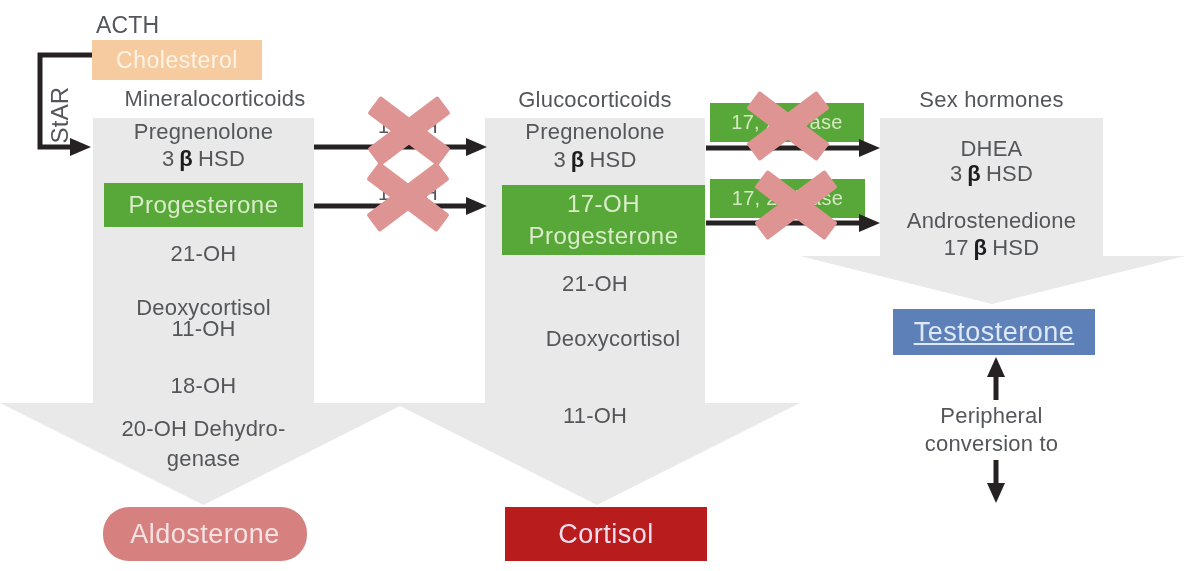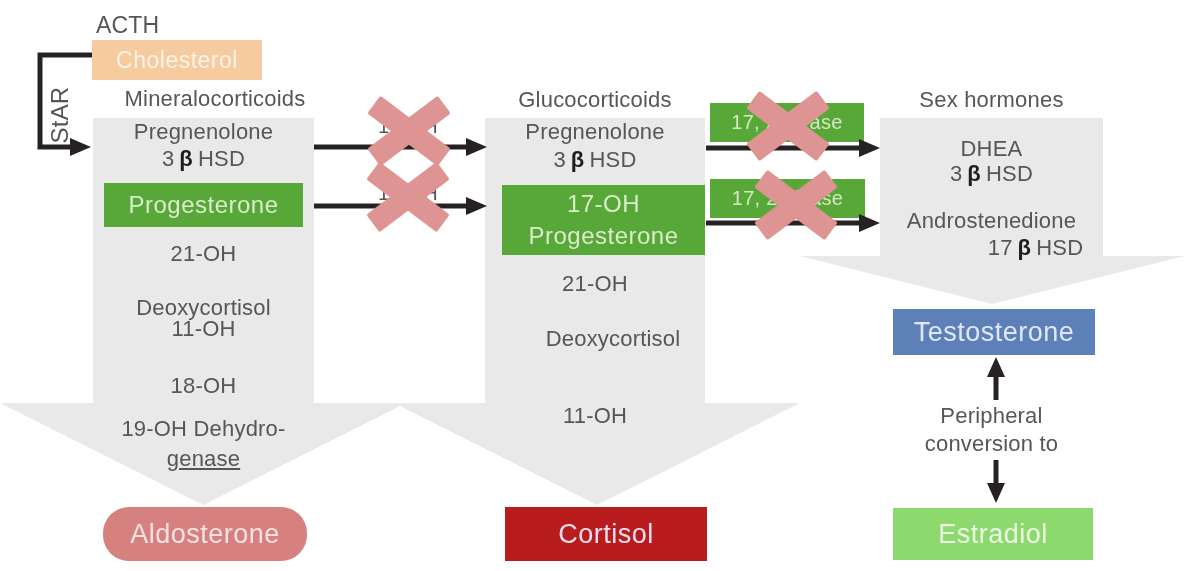--- a/index.html
+++ b/index.html
@@ -16,21 +16,21 @@
   .beta{font-weight:bold;color:#1d1d1f;margin:0 5px;}
   .box{
     position:absolute;text-align:left;letter-spacing:0.5px;
     display:flex;align-items:center;justify-content:center;flex-direction:column;
   }
   .box-chol{background:#f6cb9f;color:#fdf4e7;font-size:23px;}
   .box-green{background:#57a838;color:#daecca;font-size:24px;}
   .box-lyase{background:#57a838;color:#d6e7c3;font-size:20px;letter-spacing:0.3px;}
   .box-ald{background:#d68080;color:#f5e2e1;font-size:27px;}
   .box-cort{background:#b91c1c;color:#f1dff0;font-size:27px;}
-  .box-test{background:#5d80b8;color:#dfe8f5;font-size:27px;}
+  .box-test{background:#5d80b8;color:#dfe8f5;font-size:27px;text-decoration:underline;}
   .box-estr{background:#8ed96e;color:#ecf9e4;font-size:27px;}
   .rot{transform:rotate(-90deg);font-size:24px;}
 </style>
 </head>
 <body>
 
 <div id="stage">
 
   <svg class="layer" viewBox="0 0 1200 571">
     <polygon points="93,118 314,118 314,403 406,403 203.5,505 0,403 93,403" fill="#e9e9e9"></polygon>
@@ -43,45 +43,44 @@
   <div class="t rot" style="left:22px;top:93px;width:92px;height:44px;">StAR</div>
 
   <div class="t" style="left:75px;top:86px;width:280px;">Mineralocorticoids</div>
   <div class="t" style="left:93px;top:119px;width:221px;">Pregnenolone</div>
   <div class="t" style="left:93px;top:146px;width:221px;"><span>3</span><span class="beta">β</span><span>HSD</span></div>
   <div class="box box-green" style="left:104px;top:183px;width:199px;height:44px;">Progesterone</div>
   <div class="t" style="left:93px;top:241px;width:221px;">21-OH</div>
   <div class="t" style="left:93px;top:295px;width:221px;">Deoxycortisol</div>
   <div class="t" style="left:93px;top:316px;width:221px;">11-OH</div>
   <div class="t" style="left:93px;top:373px;width:221px;">18-OH</div>
-  <div class="t" style="left:93px;top:416px;width:221px;">19-OH Dehydro-</div>
-  <div class="t" style="left:93px;top:446px;width:221px;text-decoration:underline;">genase</div>
+  <div class="t" style="left:93px;top:416px;width:221px;">20-OH Dehydro-</div>
+  <div class="t" style="left:93px;top:446px;width:221px;">genase</div>
   <div class="box box-ald" style="left:103px;top:507px;width:204px;height:54px;border-radius:26px;">Aldosterone</div>
 
   <div class="t" style="left:485px;top:87px;width:220px;">Glucocorticoids</div>
   <div class="t" style="left:485px;top:119px;width:220px;">Pregnenolone</div>
   <div class="t" style="left:485px;top:147px;width:220px;"><span>3</span><span class="beta">β</span><span>HSD</span></div>
   <div class="box box-green" style="left:502px;top:185px;width:203px;height:70px;line-height:1.35;">
     <span>17-OH</span>
     <span>Progesterone</span>
   </div>
   <div class="t" style="left:485px;top:271px;width:220px;">21-OH</div>
   <div class="t" style="left:485px;top:326px;width:256px;">Deoxycortisol</div>
   <div class="t" style="left:485px;top:403px;width:220px;">11-OH</div>
   <div class="box box-cort" style="left:505px;top:507px;width:202px;height:54px;">Cortisol</div>
 
   <div class="t" style="left:880px;top:136px;width:223px;">DHEA</div>
   <div class="t" style="left:880px;top:87px;width:223px;">Sex hormones</div>
   <div class="t" style="left:880px;top:161px;width:223px;"><span>3</span><span class="beta">β</span><span>HSD</span></div>
   <div class="t" style="left:880px;top:208px;width:223px;">Androstenedione</div>
-  <div class="t" style="left:880px;top:235px;width:223px;margin-left:44px;"><span>17</span><span class="beta">β</span><span>HSD</span></div>
+  <div class="t" style="left:880px;top:235px;width:223px;"><span>17</span><span class="beta">β</span><span>HSD</span></div>
   <div class="box box-test" style="left:893px;top:309px;width:202px;height:46px;">Testosterone</div>
   <div class="t" style="left:880px;top:403px;width:223px;">Peripheral</div>
   <div class="t" style="left:880px;top:431px;width:223px;">conversion to</div>
-  <div class="box box-estr" style="left:893px;top:508px;width:200px;height:52px;">Estradiol</div>
 
   <div class="t" style="left:358px;top:115px;width:100px;font-size:20px;">17-OH</div>
   <div class="t" style="left:358px;top:182px;width:100px;font-size:20px;">17-OH</div>
   <div class="box box-lyase" style="left:710px;top:103px;width:154px;height:39px;">17, 20 lyase</div>
   <div class="box box-lyase" style="left:710px;top:179px;width:155px;height:39px;">17, 20 lyase</div>
 
   <svg class="layer" viewBox="0 0 1200 571">
     <g stroke="#262223" stroke-width="5" fill="#262223">
 
       <path d="M 92 55 H 40 V 147 H 72" fill="none"></path>

